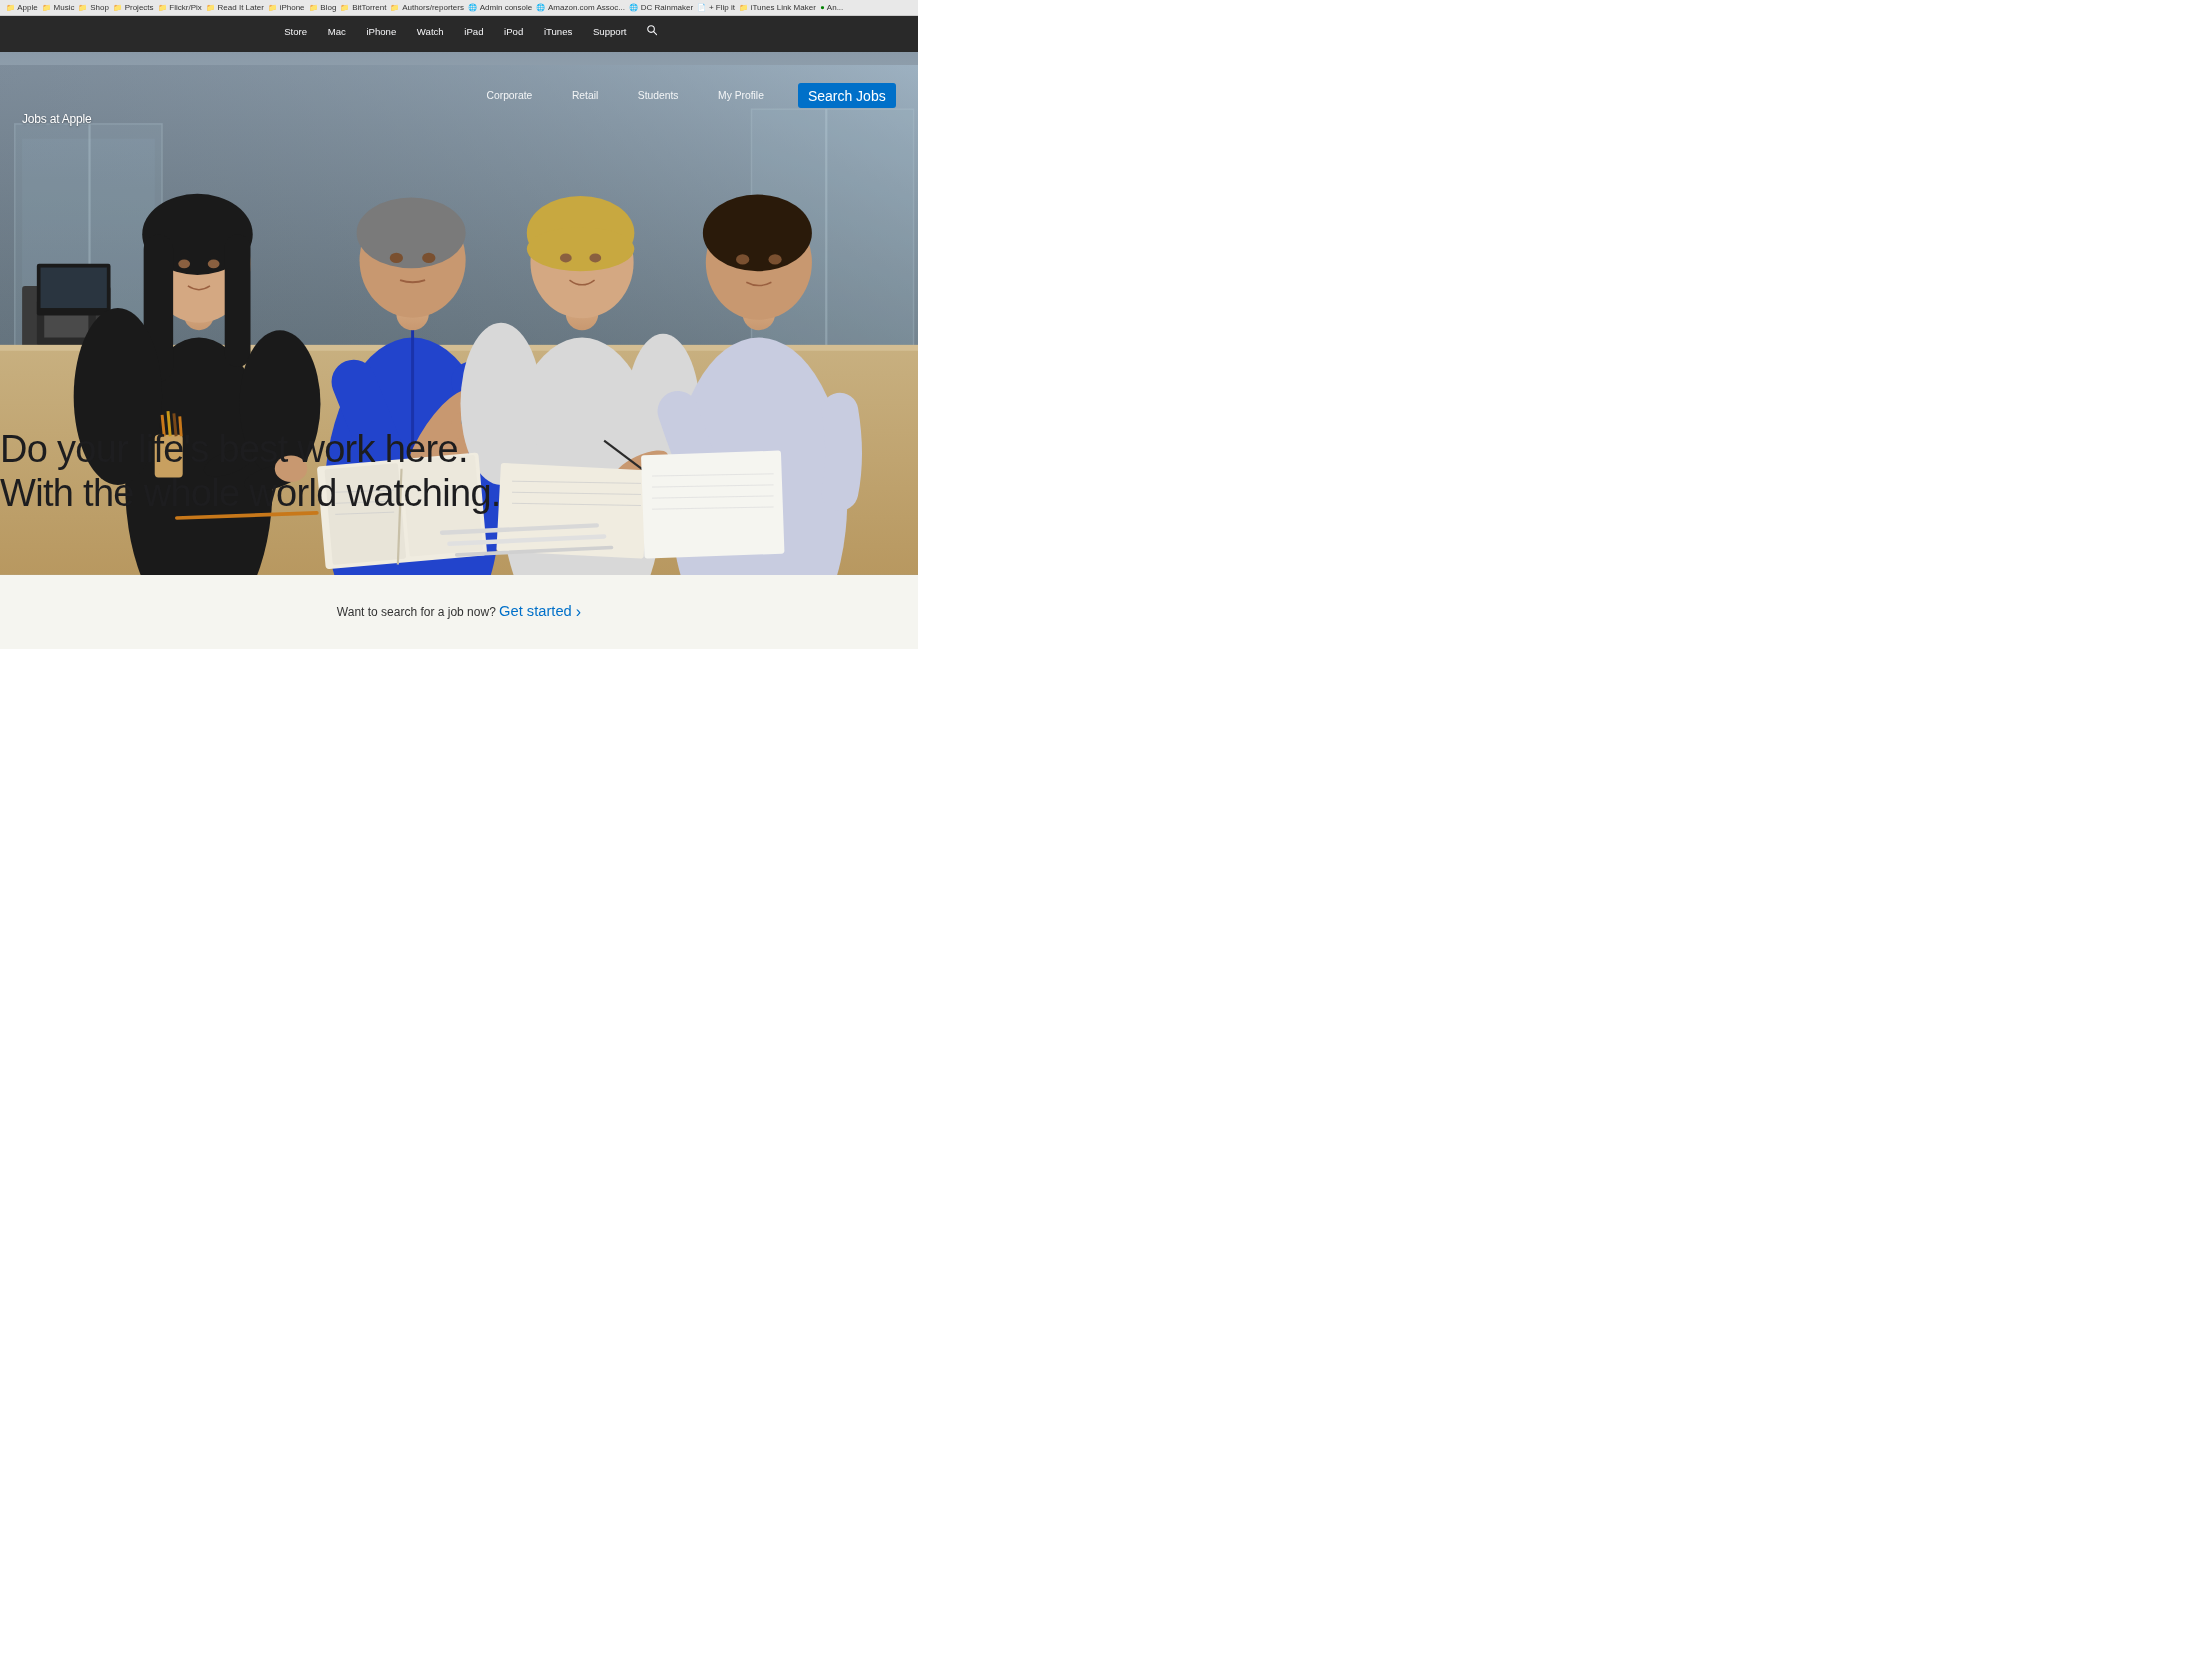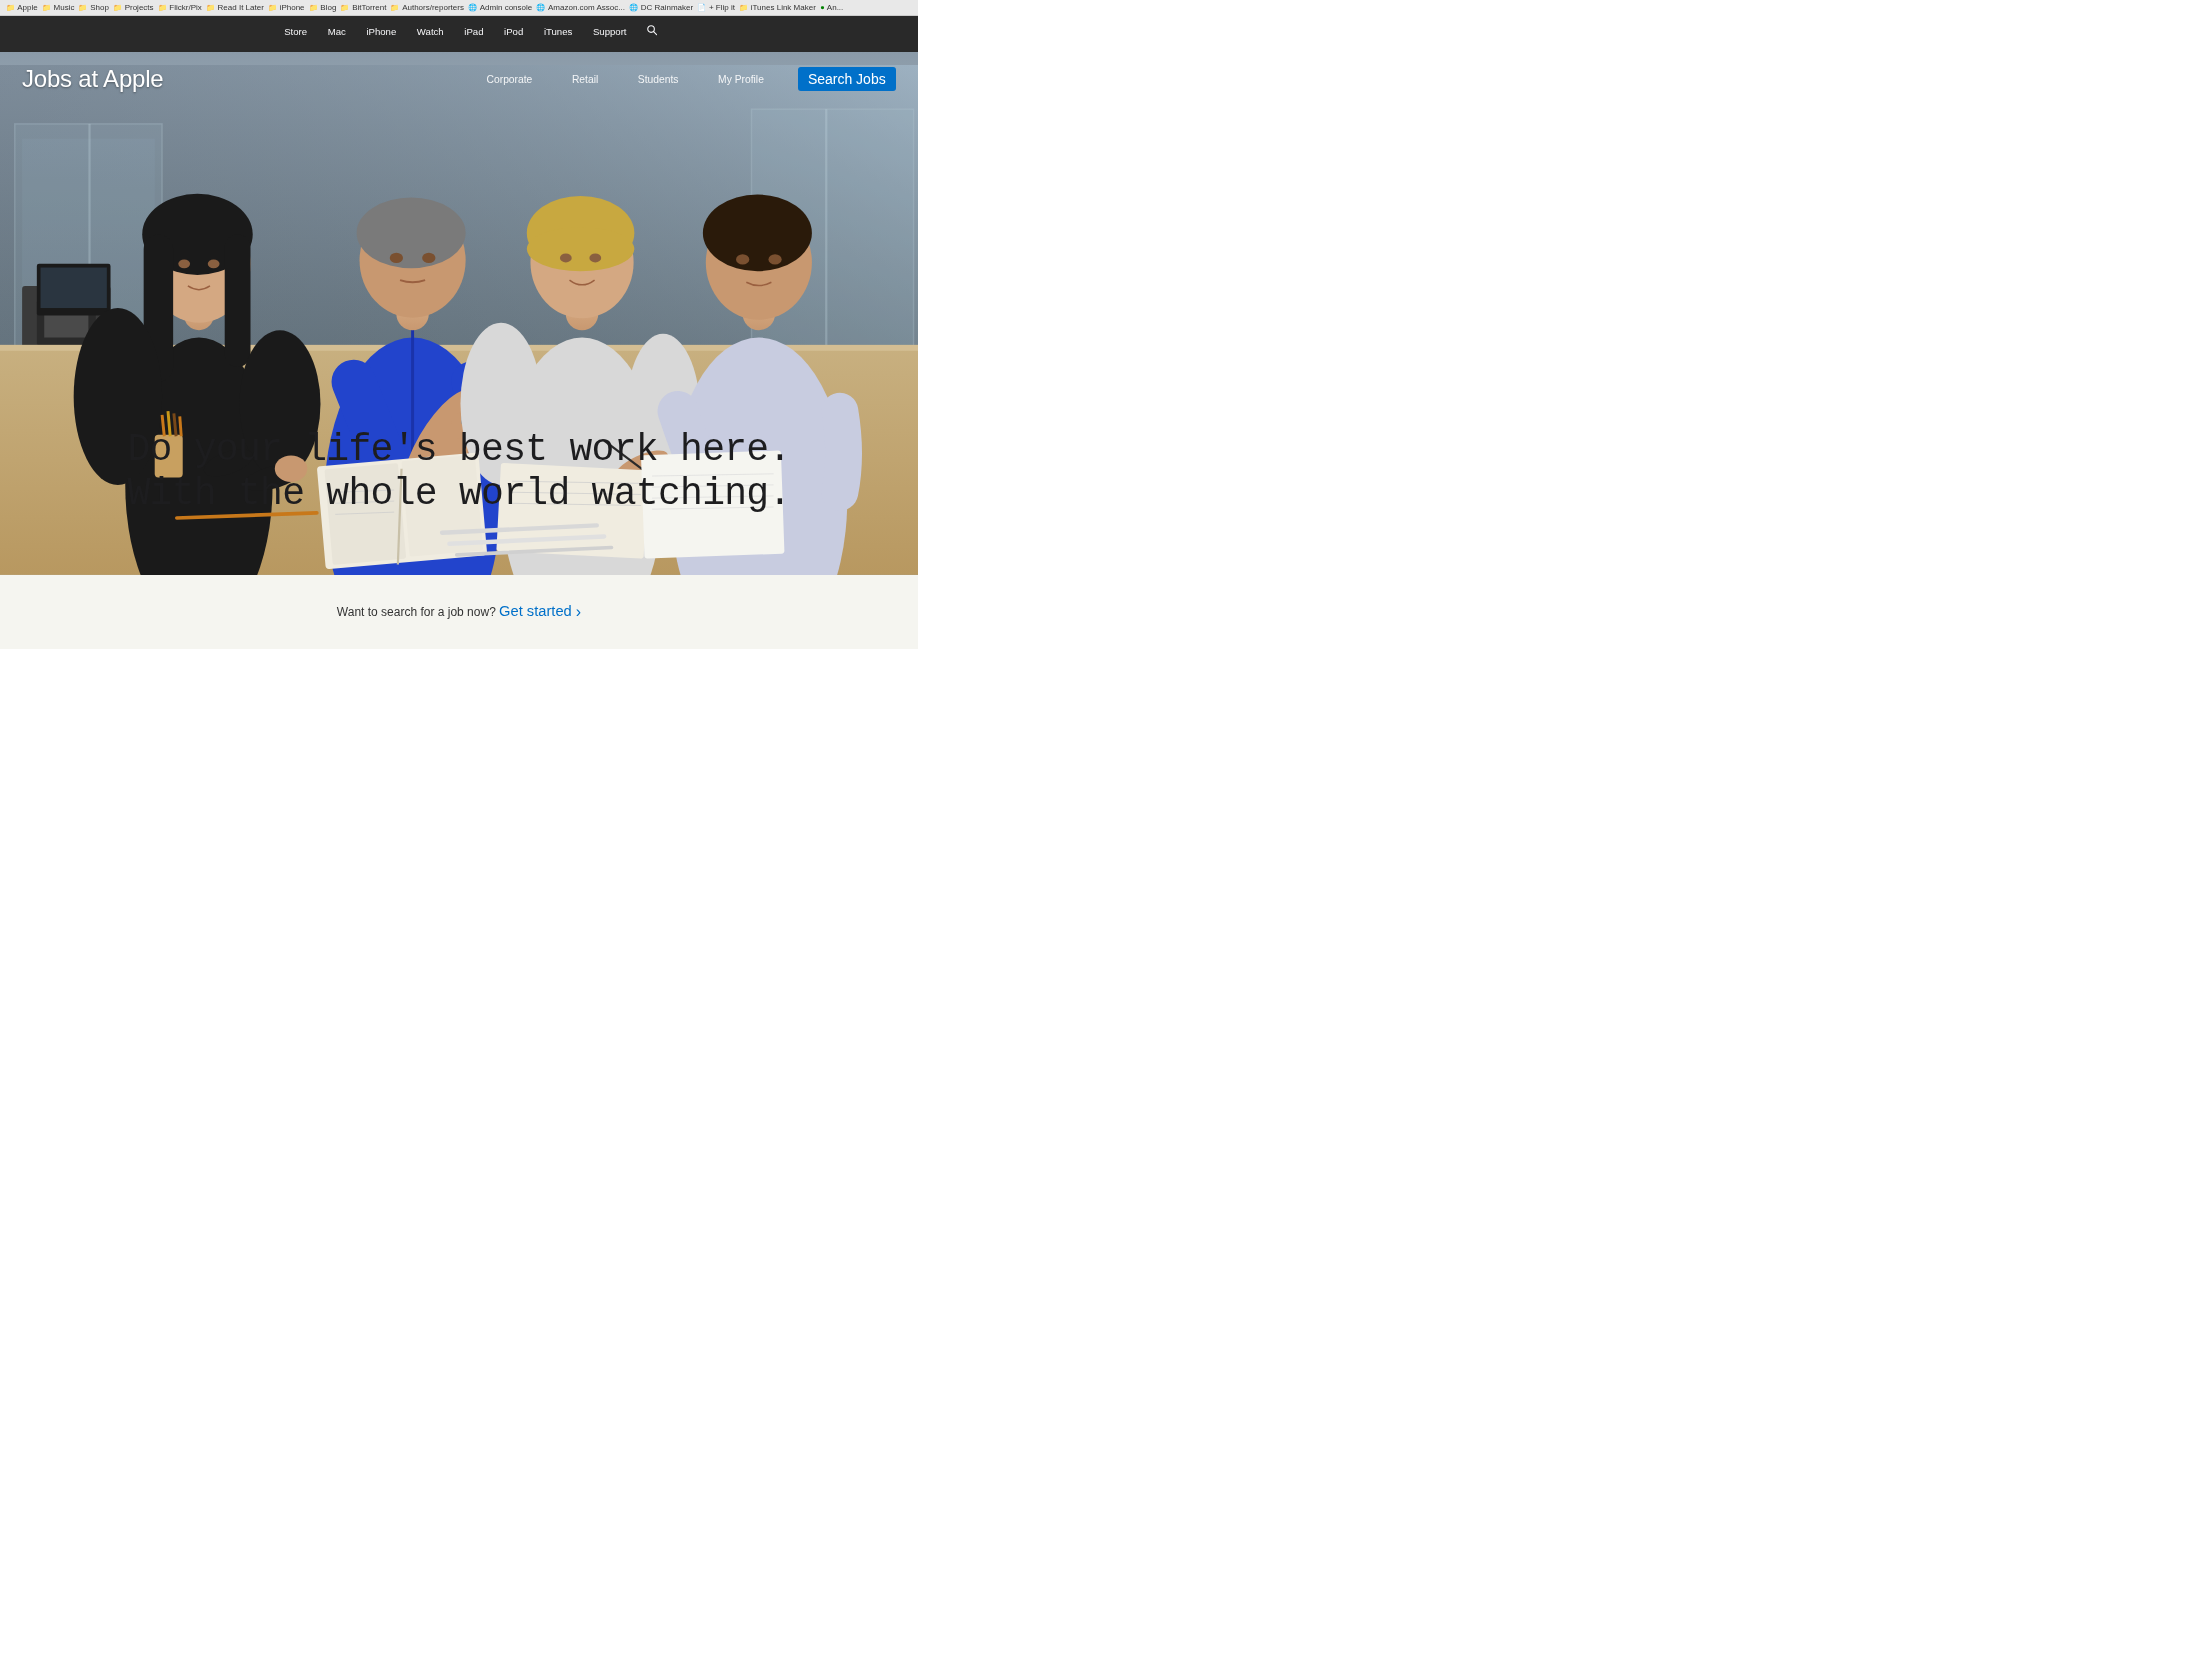--- a/index.html
+++ b/index.html
@@ -90,24 +90,25 @@
       left: 0;
       right: 0;
       background: rgba(0,0,0,0.0);
       padding: 13.3px 22px;
       display: flex;
       align-items: center;
       justify-content: space-between;
     }
     .jobs-title {
       color: #fff;
-      font-size: 24px;
+      font-size: 12px;
       font-weight: 300;
       letter-spacing: -0.2px;
       text-shadow: 0 0.7px 2.2px rgba(0,0,0,0.4);
+      margin-top: 47px;
     }
     .jobs-nav {
       display: flex;
       align-items: center;
       gap: 16px;
     }
     .jobs-nav-item {
       color: rgba(255,255,255,0.9);
       font-size: 10.3px;
       padding: 2.9px 11.8px;
@@ -124,22 +125,20 @@
       cursor: pointer;
       margin-left: 5.9px;
     }
 
     
     .hero-text {
       position: absolute;
       bottom: 59px;
       left: 0;
       right: 0;
-      text-align: center;
-      font-family: Liberation Mono, monospace;
     }
     .hero-headline {
       font-size: 38px;
       font-weight: 200;
       color: #1d1d1f;
       line-height: 1.15;
       letter-spacing: -0.7px;
     }
 
     

